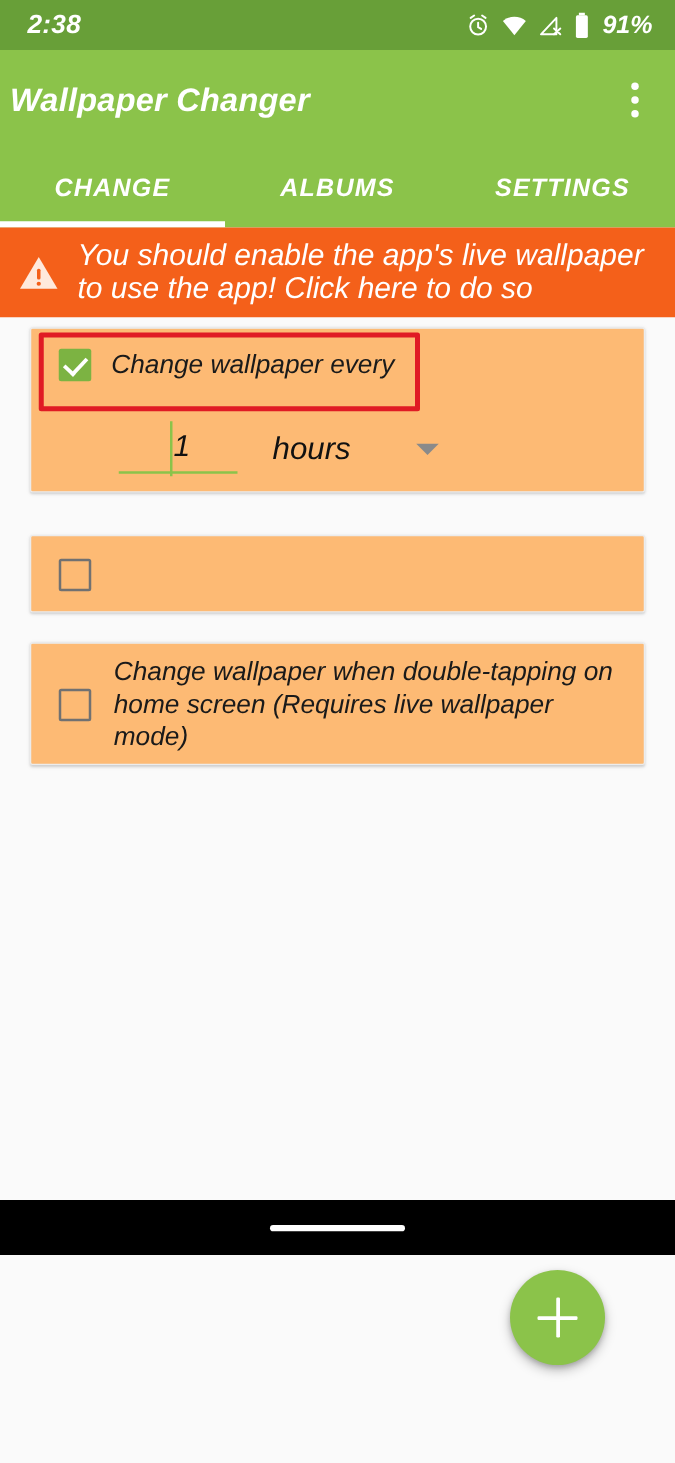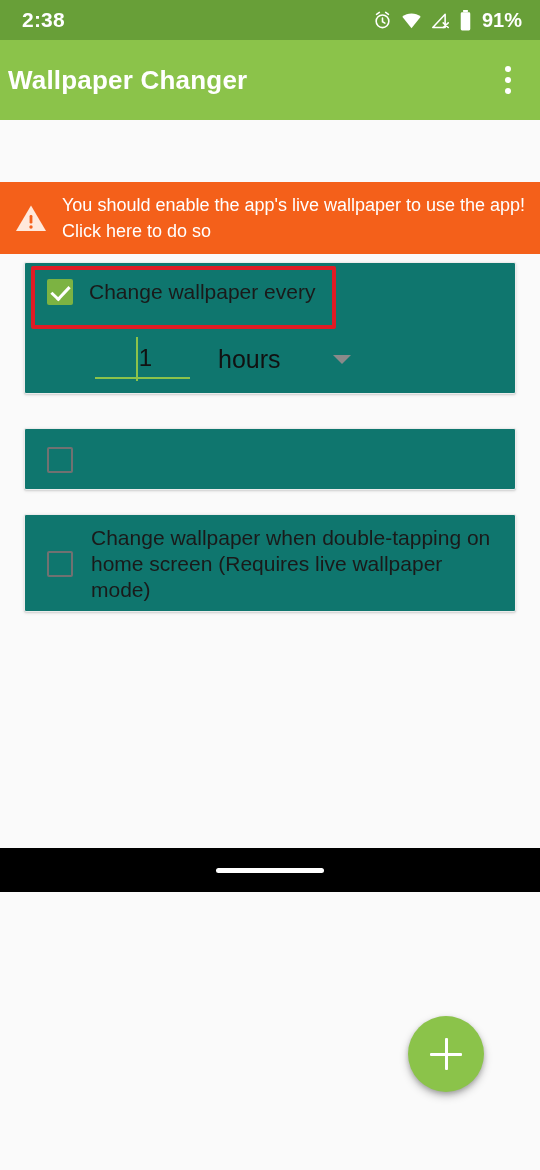--- a/index.html
+++ b/index.html
@@ -6,22 +6,23 @@
   html, body {
     width: 540px;
     height: 1170px;
     overflow: hidden;
     font-family: "Liberation Sans", sans-serif;
     background: #FAFAFA;
   }
   .phone {
     position: relative;
     width: 540px;
-    height: 892px;
+    height: 1004px;
     background: #FAFAFA;
+    font-style: italic;
   }
 
   
   .status-bar {
     position: absolute;
     top: 0; left: 0;
     width: 540px;
     height: 40px;
     background: #689F38;
     display: flex;
@@ -129,38 +130,38 @@
   }
   .warning-icon {
     width: 62px;
     display: flex;
     align-items: center;
     justify-content: center;
     flex: 0 0 62px;
   }
   .warning-text {
     color: #FFFFFF;
-    font-size: 18px;
+    font-size: 24px;
     line-height: 26px;
   }
 
   
   .content {
     position: absolute;
     top: 254px; left: 0;
     width: 540px;
     height: 876px;
     background: #FAFAFA;
   }
 
   .card {
     position: absolute;
     left: 24px;
     width: 492px;
-    background: #0f766e;
+    background: #fdba74;
     border: 1px solid #ECECEC;
     border-radius: 2px;
     box-shadow: 0 1px 2px rgba(0,0,0,0.13), 0 1px 4px rgba(0,0,0,0.07);
   }
   #card-interval { top: 8px; height: 132px; }
   #card-lockscreen { top: 174px; height: 62px; }
   #card-doubletap  { top: 260px; height: 98px; }
 
   
   .cb {
@@ -365,20 +366,32 @@
 
   <div class="app-bar">
     <div class="app-title">Wallpaper Changer</div>
     <div class="overflow-btn">
       <i></i>
       <i></i>
       <i></i>
     </div>
   </div>
 
+  <div class="tab-bar">
+    <div class="tab active">
+      <span>CHANGE</span>
+      <div class="tab-indicator"></div>
+    </div>
+    <div class="tab">
+      <span>ALBUMS</span>
+    </div>
+    <div class="tab">
+      <span>SETTINGS</span>
+    </div>
+  </div>
 
   <div class="warning-banner">
     <div class="warning-icon">
       <svg width="32" height="29" viewBox="0 0 32 29">
         <path d="M16 1.5 L31 27 L1 27 Z" fill="#FFE9DC"></path>
         <rect x="14.6" y="11" width="2.8" height="8.5" rx="1.2" fill="#F4601A"></rect>
         <circle cx="16" cy="23" r="1.7" fill="#F4601A"></circle>
       </svg>
     </div>
     <div class="warning-text">You should enable the app's live wallpaper to use the app! Click here to do so</div>

